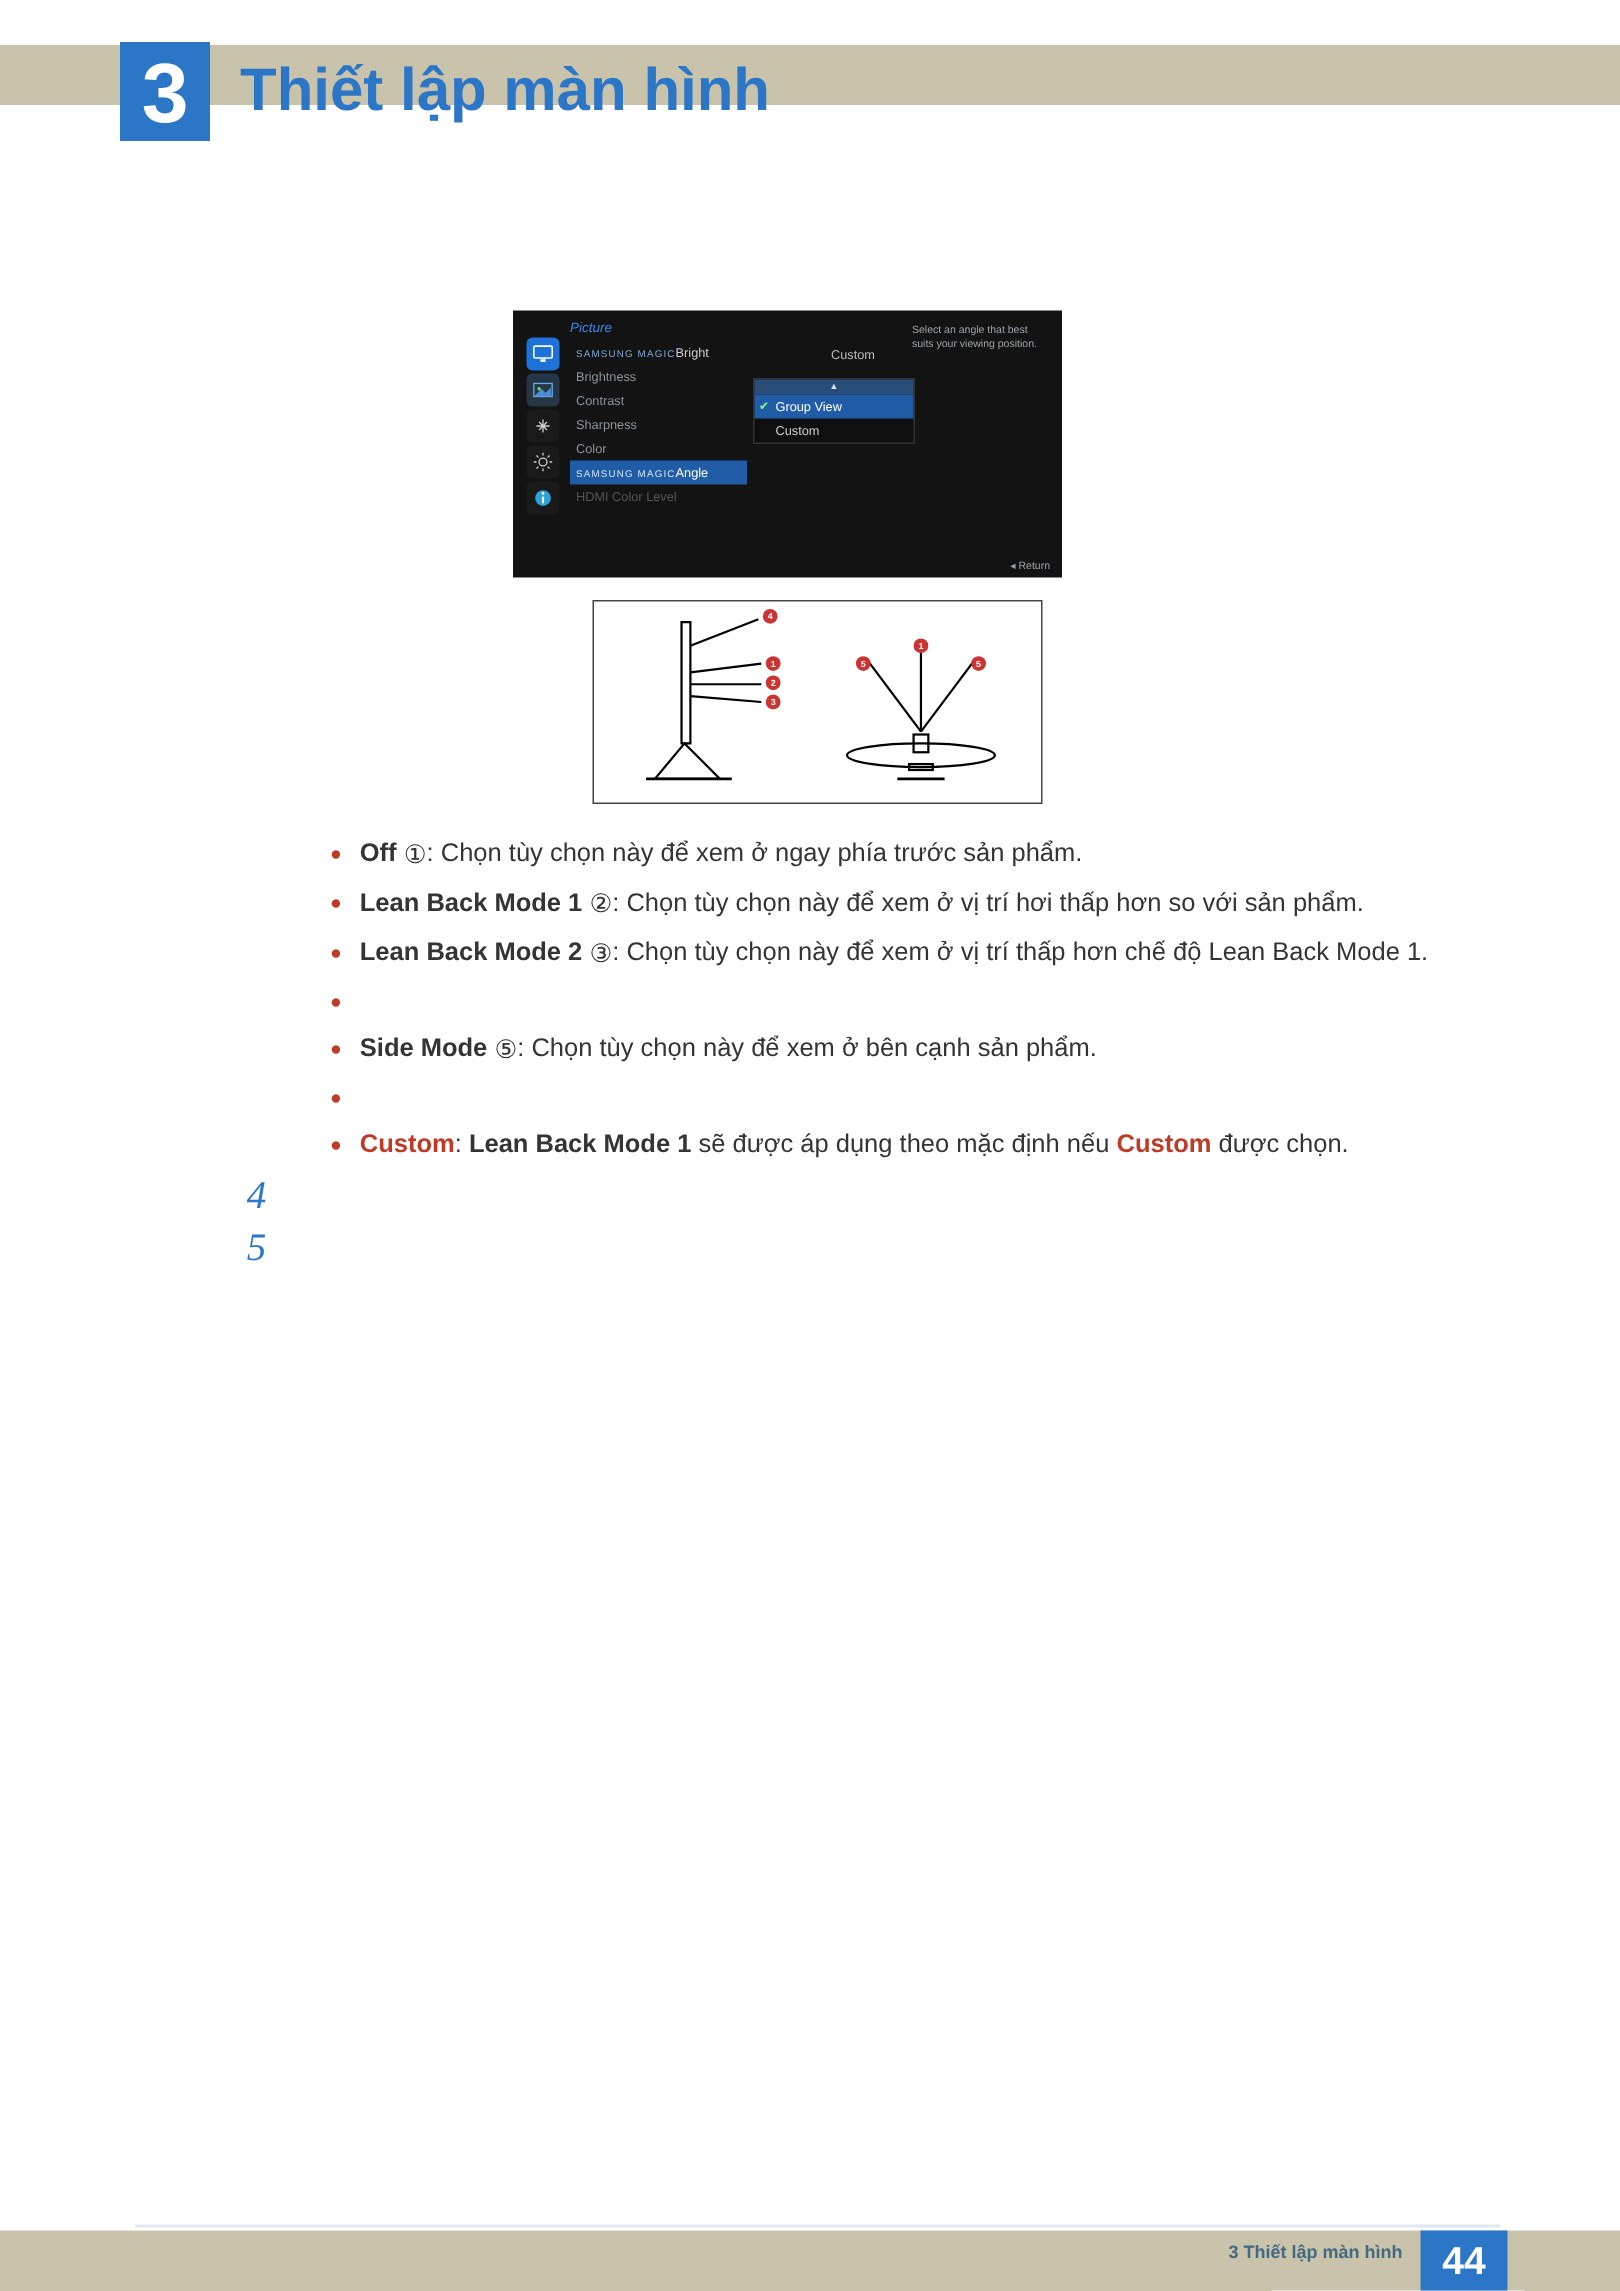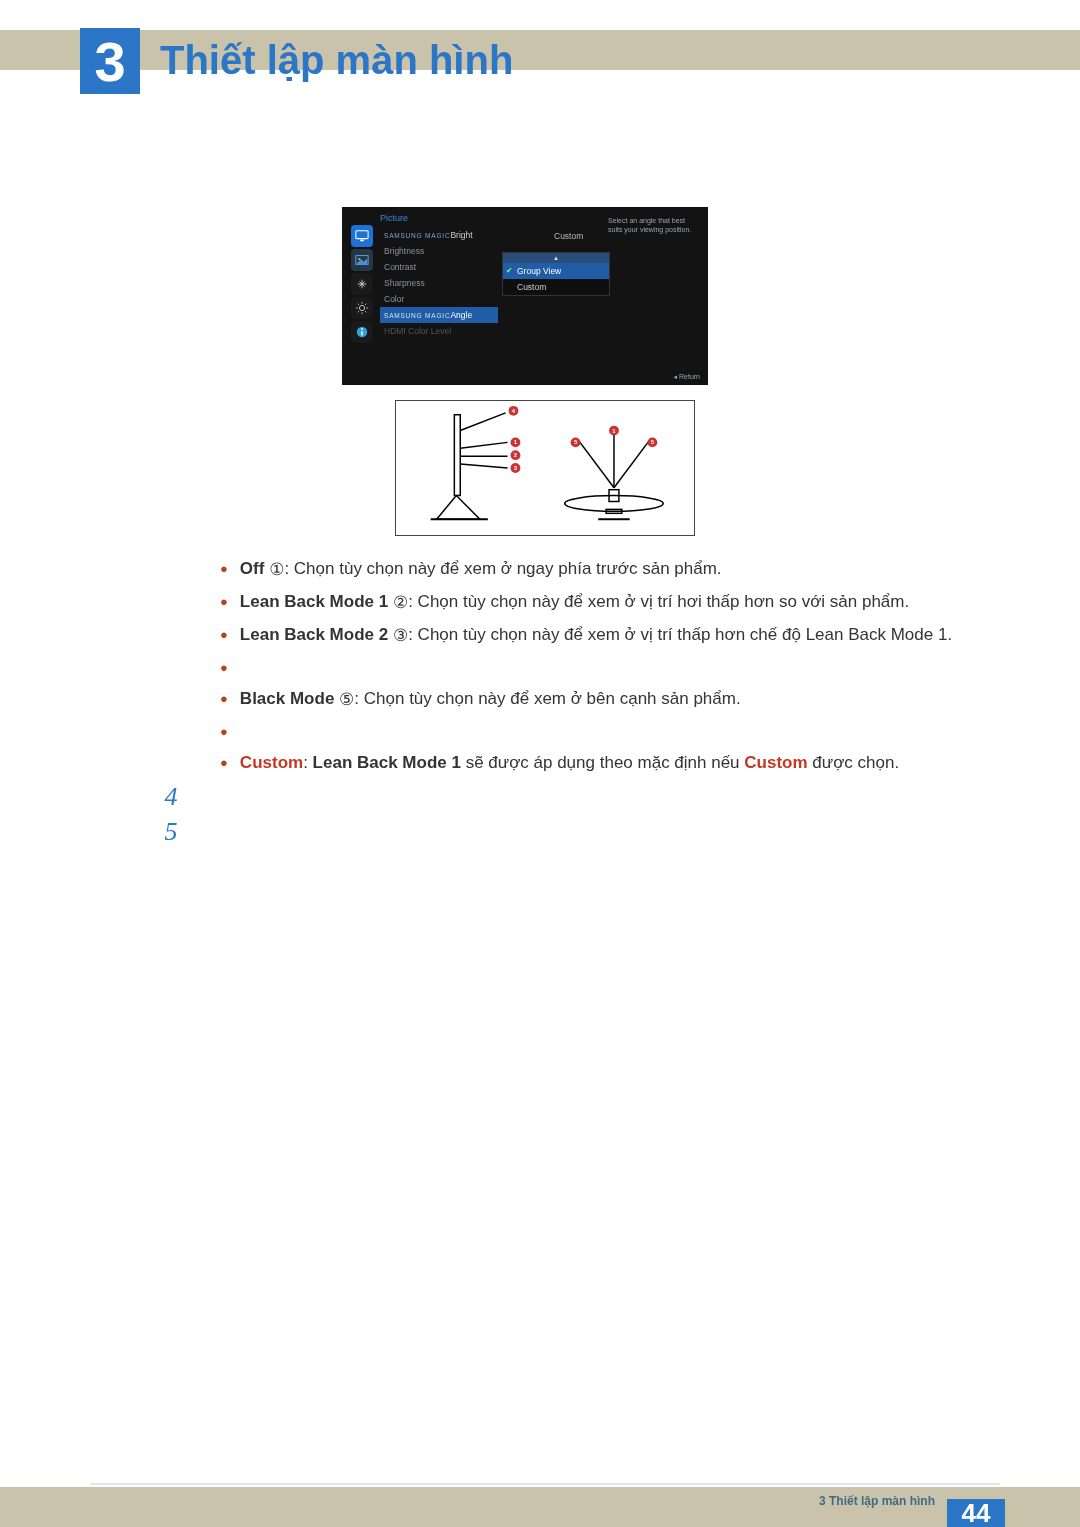--- a/index.html
+++ b/index.html
@@ -15,21 +15,21 @@
   .chapter-title {
     position: absolute; top: 38px; left: 160px;
     font-size: 40px; font-weight: bold; color: #2c76c8;
   }
 
   
   .osd {
     position: absolute; top: 207px; left: 342px; width: 366px; height: 178px;
     background: #131313; color: #bfc6cc; font-size: 8px;
   }
-  .osd-title { position: absolute; top: 6px; left: 38px; color: #3b86e4; font-size: 9px; }
+  .osd-title { position: absolute; top: 6px; left: 38px; color: #3b86e4; font-size: 9px; font-style: italic; }
   .osd-icons { position: absolute; top: 16px; left: 6px; width: 28px; }
   .osd-icons .ic { width: 22px; height: 22px; border-radius: 4px; margin: 2px auto; display:flex; align-items:center; justify-content:center; }
   .ic1 { background:#1d72d8; }
   .ic1 svg, .ic2 svg, .ic3 svg, .ic4 svg, .ic5 svg { width:14px; height:14px; }
   .ic2 { background:#253646; }
   .ic3 { background:#1a1a1a; }
   .ic4 { background:#1a1a1a; }
   .ic5 { background:#1a1a1a; }
   .osd-list { position: absolute; top: 20px; left: 38px; width: 118px; }
   .osd-list .row { height: 16px; line-height:16px; padding-left:4px; color:#8c9399; font-size:8.5px; }
@@ -70,21 +70,21 @@
   .bold { font-weight: bold; text-align: right; }
   .circnum { display:inline-block; vertical-align:-1px; }
   .accent { color:#c13a26; font-weight:bold; }
 
   .step { display:flex; gap:14px; margin-top:6px; }
   .step .num { font-family: Georgia, 'Times New Roman', serif; font-style: italic; font-size:26px; color:#2c76c8; width:22px; text-align:center; line-height:1.1; margin-left:-30px; }
 
   
   .bottom-bar { position:absolute; left:0; right:0; bottom:0; height:40px; background:#c9c3ac; }
   .bottom-line { position:absolute; left:90px; right:80px; bottom:42px; height:2px; background:#295f9e; opacity:.15; }
-  .page-box { position:absolute; right:75px; bottom:0px; height:28px; width:58px; background:#2c76c8; color:#fff; font-size:26px; font-weight:bold; display:flex; align-items:center; justify-content:center; }
+  .page-box { position:absolute; right:75px; bottom:0px; height:40px; width:58px; background:#2c76c8; color:#fff; font-size:26px; font-weight:bold; display:flex; align-items:center; justify-content:center; }
   .footer-title { position:absolute; right:145px; bottom:0; height:52px; display:flex; align-items:center; font-weight:bold; color:#436a81; font-size:12px; }
 </style>
 </head>
 <body>
 
 <div class="top-band"></div>
 <div class="chapter-block">
   <span>3</span>
 </div>
 <div class="chapter-title">Thiết lập màn hình</div>
@@ -217,21 +217,21 @@
     <span class="dot">●</span>
     <div><span class="bold">Lean Back Mode 2</span> <span class="circnum">③</span><span>: Chọn tùy chọn này để xem ở vị trí thấp hơn chế độ Lean Back Mode 1.</span></div>
   </div>
 
   <div class="bul">
     <span class="dot">●</span>
   </div>
 
   <div class="bul">
     <span class="dot">●</span>
-    <div><span class="bold">Black Mode</span> <span class="circnum">⑤</span><span>: Chọn tùy chọn này để xem ở bên cạnh sản phẩm.</span></div>
+    <div><span class="bold">Side Mode</span> <span class="circnum">⑤</span><span>: Chọn tùy chọn này để xem ở bên cạnh sản phẩm.</span></div>
   </div>
 
   <div class="bul">
     <span class="dot">●</span>
   </div>
 
   <div class="bul">
     <span class="dot">●</span>
     <div>
       <span class="accent">Custom</span><span>: </span><span class="bold">Lean Back Mode 1</span><span> sẽ được áp dụng theo mặc định nếu </span><span class="accent">Custom</span><span> được chọn.</span>

